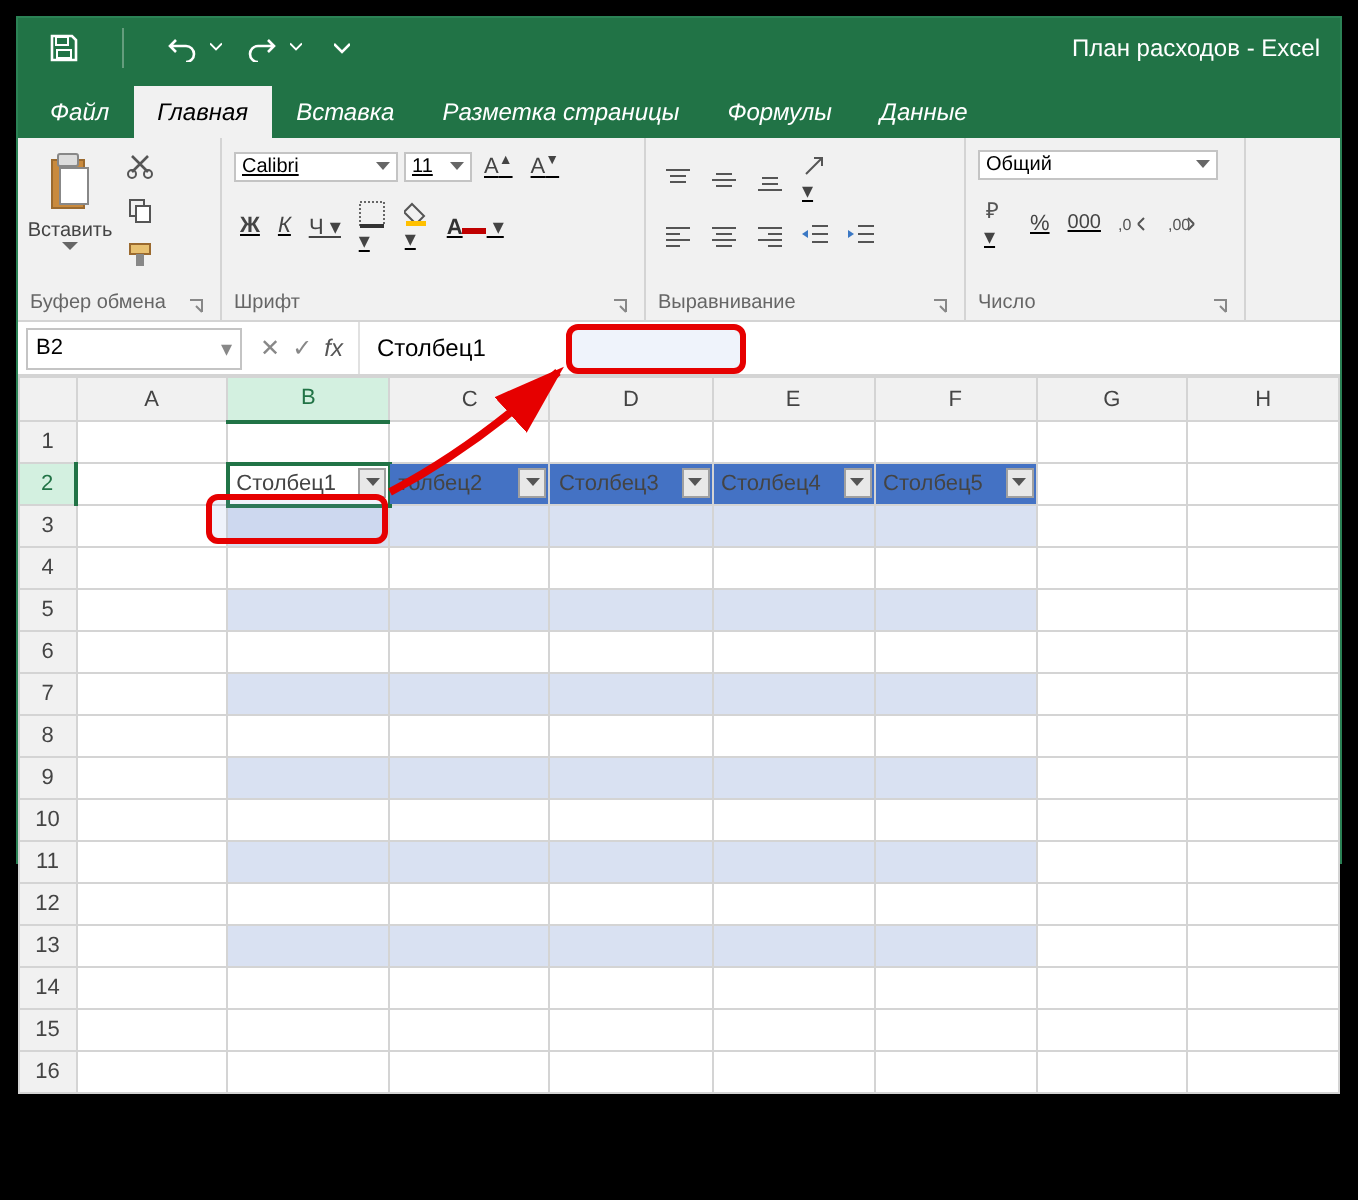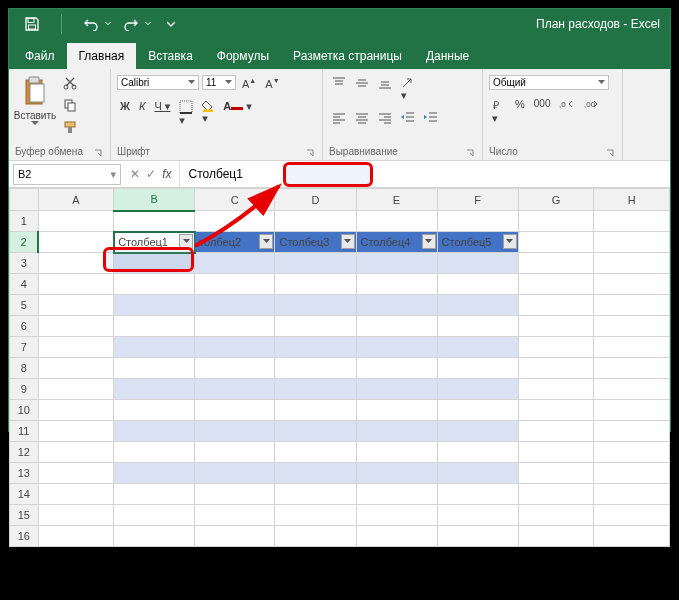--- a/index.html
+++ b/index.html
@@ -6,35 +6,35 @@
 body { background:#000; width:679px; height:600px; overflow:hidden; position:relative; }
 .window { position:absolute; left:8px; top:8px; width:663px; height:424px; background:#fff; border:1px solid #2b8255; }
 
 .titlebar { background:#217346; height:30px; display:flex; align-items:center; color:#fff; }
 .qat { display:flex; align-items:center; gap:18px; padding:0 6px 0 12px; }
 .qat .i { width:22px; height:22px; display:flex; align-items:center; justify-content:center; color:#fff; cursor:pointer; position:relative; }
 .qat .dd { position:absolute; right:-9px; top:50%; transform:translateY(-55%); pointer-events:none; }
 .qat-sep { width:1px; height:20px; background:rgba(255,255,255,.3); }
 .wtitle { margin-left:auto; margin-right:10px; font-size:12px; font-weight:400; color:#fff; }
 
-.menubar { background:#217346; height:30px; display:flex; align-items:flex-end; padding:0 4px; }
+.menubar { background:#217346; height:30px; display:flex; align-items:flex-end; padding:0 4px;font-style:italic; }
 .tab { padding:6px 12px; font-size:12px; color:#fff; cursor:pointer; }
 .tab.file { color:#fff; }
 .tab.active { background:#f1f1f1; color:#000000; }
 
 .ribbon { background:#f1f1f1; border-bottom:1px solid #d4d4d4; display:flex; height:92px; }
 .group { border-right:1px solid #d4d4d4; padding:4px 6px 0; display:flex; flex-direction:column; }
 .group-body { flex:1; display:flex; gap:4px; }
 .group-label { font-size:10px; color:#666; padding:2px 0 3px; position:relative; }
 .group-label .dl { position:absolute; right:2px; bottom:3px; }
 .big-btn { width:40px; display:flex; flex-direction:column; align-items:center; justify-content:flex-start; cursor:pointer; padding-top:3px; }
 .big-btn .lbl { font-size:10px; color:#444; margin-top:2px; }
 .small-col { display:flex; flex-direction:column; gap:2px; }
 .small-btn { width:22px; height:20px; display:flex; align-items:center; justify-content:center; cursor:pointer; border-radius:2px; }
-.row-tools { display:flex; gap:3px; align-items:flex-start; }
+.row-tools { display:flex; gap:3px; align-items:center;text-decoration:underline; }
 .sel { border:1px solid #c4c4c4; background:#fff; font-size:10px; padding:1px 3px; display:flex; align-items:center; gap:3px; cursor:pointer; }
 .sel.font { width:82px; }
 .sel.size { width:34px; }
 .mini { font-size:11px; color:#444; cursor:pointer; padding:2px 3px; }
 b.mini,.mini.bold { font-weight:700; }
 .mini.italic { font-style:italic; }
 .mini.u { text-decoration:underline; }
 
 .fbar-area { border-bottom:1px solid #d4d4d4; display:flex; align-items:center; height:27px; background:#fff; position:relative; }
 .namebox { width:108px; border:1px solid #c4c4c4; margin:3px 1px 3px 4px; height:21px; display:flex; align-items:center; padding:0 4px; font-size:11px; background:#fff; cursor:text; }
@@ -105,22 +105,22 @@
           </svg>
         </div>
     </div>
     <div class="wtitle">План расходов - Excel</div>
   </div>
 
   <div class="menubar">
     <div class="tab file">Файл</div>
     <div class="tab active">Главная</div>
     <div class="tab">Вставка</div>
+    <div class="tab">Разметка страницы</div>
     <div class="tab">Формулы</div>
-    <div class="tab">Разметка страницы</div>
     <div class="tab">Данные</div>
   </div>
 
   <div class="ribbon">
     <div class="group" style="width:102px">
       <div class="group-body">
         <div class="big-btn">
           <svg width="28" height="32" viewBox="0 0 28 32">
               <rect x="5" y="4" width="16" height="24" fill="#c98a3d" stroke="#9b6a2f"></rect>
               <rect x="9" y="8" width="14" height="18" fill="#fff" stroke="#888"></rect>

